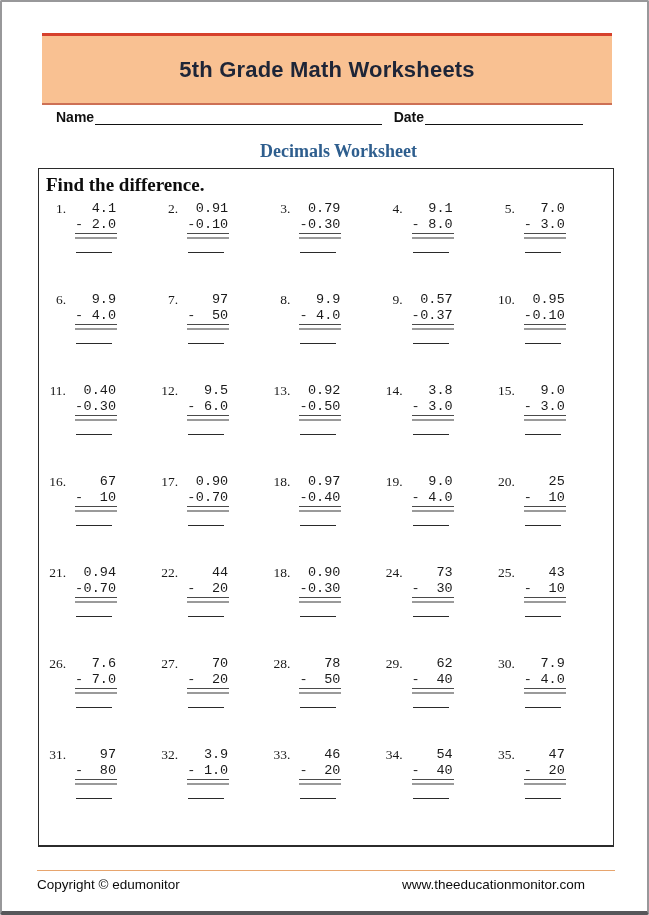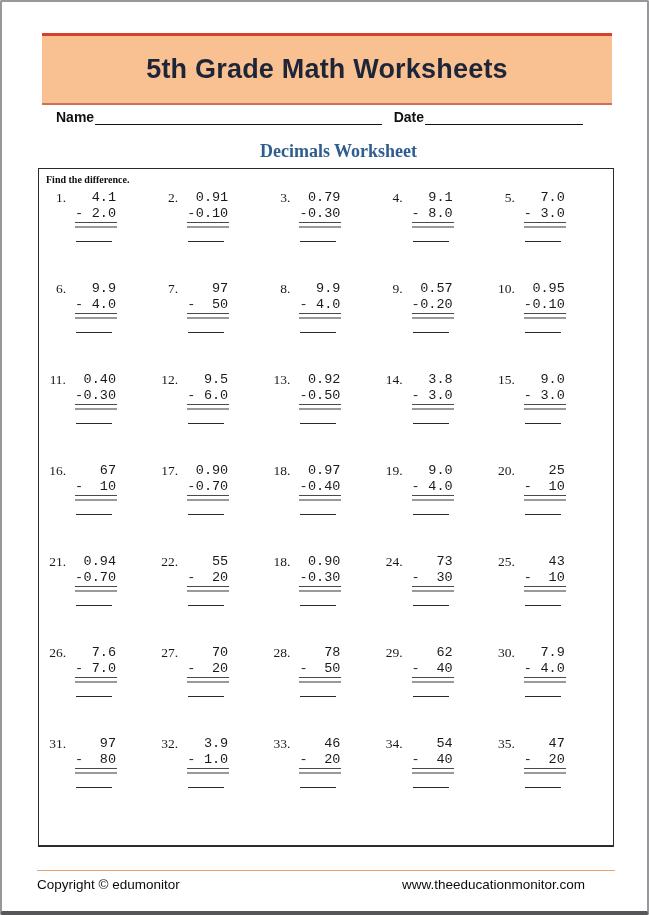--- a/index.html
+++ b/index.html
@@ -27,21 +27,21 @@
   .banner{
     position:absolute; left:40px; top:31px; width:570px; height:72px;
     background:var(--banner-fill);
     border-top:3px solid var(--banner-top-border);
     border-bottom:2px solid var(--banner-bottom-border);
     display:flex; align-items:center; justify-content:center;
   }
   .banner h1{
     margin:0;
     font-family:"Liberation Sans", sans-serif;
-    font-size:27px; font-weight:bold;
+    font-size:22px; font-weight:bold;
     color:var(--title-text);
     letter-spacing:.2px;
   }
   .namedate{
     position:absolute; left:42px; top:107px; width:539px;
     display:flex; align-items:flex-end;
     font-size:14px; font-weight:600; color:#101010;
   }
   .fill-line{
     flex:1 1 auto;
@@ -57,21 +57,21 @@
     font-size:18px; font-weight:bold;
     color:var(--subtitle-text);
   }
   .problem-box{
     position:absolute; left:36px; top:166px; width:576px; height:679px;
     border:1.5px solid #2b2b2b;
     border-bottom-width:2px;
   }
   .instruction{
     font-family:"Liberation Serif", serif;
-    font-weight:bold; font-size:10px; color:#0d0d0d;
+    font-weight:bold; font-size:19px; color:#0d0d0d;
     padding:5px 0 0 7px;
   }
   .grid{
     display:grid;
     grid-template-columns:repeat(5, 1fr);
     grid-auto-rows:91px;
     padding:4px 8px 0 5px;
   }
   .problem{
     display:flex;
@@ -226,21 +226,21 @@
       <div class="answer"></div>
     </div>
   </div>
 
   <div class="problem">
     <span class="pnum">9.</span>
     <div class="work">
       <div class="top">0.57</div>
       <div class="bottom">
         <span class="minus">-</span>
-        <span class="sub">0.20</span>
+        <span class="sub">0.37</span>
       </div>
       <div class="rule2"></div>
       <div class="answer"></div>
     </div>
   </div>
 
   <div class="problem">
     <span class="pnum">10.</span>
     <div class="work">
       <div class="top">0.95</div>
@@ -392,21 +392,21 @@
         <span class="sub">0.70</span>
       </div>
       <div class="rule2"></div>
       <div class="answer"></div>
     </div>
   </div>
 
   <div class="problem">
     <span class="pnum">22.</span>
     <div class="work">
-      <div class="top">55</div>
+      <div class="top">44</div>
       <div class="bottom">
         <span class="minus">-</span>
         <span class="sub">20</span>
       </div>
       <div class="rule2"></div>
       <div class="answer"></div>
     </div>
   </div>
 
   <div class="problem">

